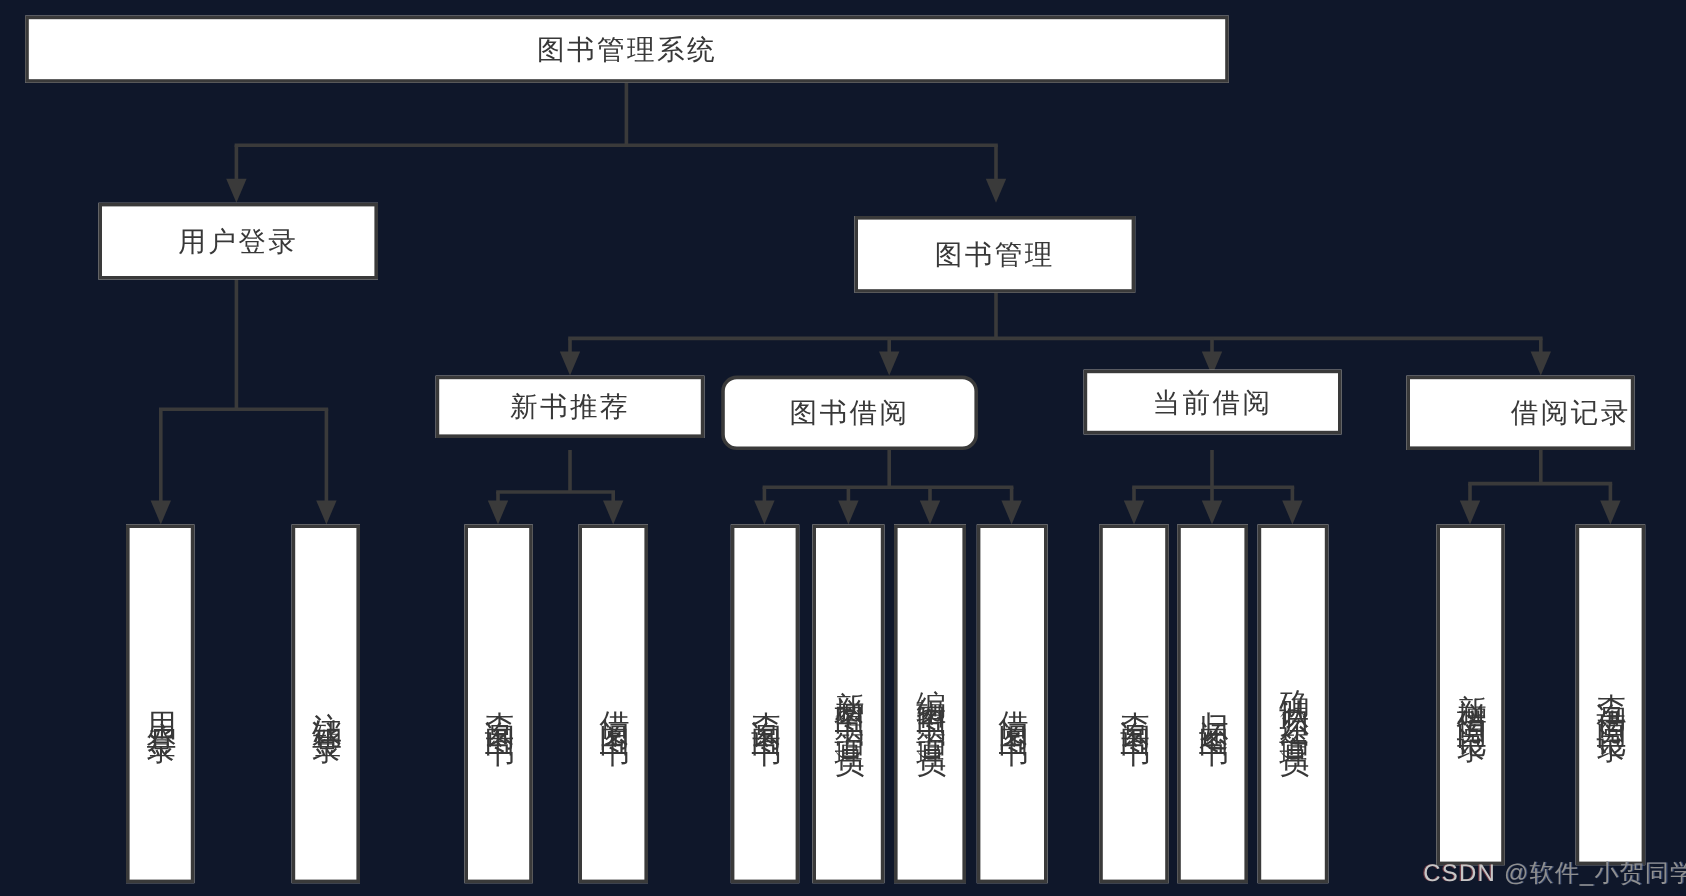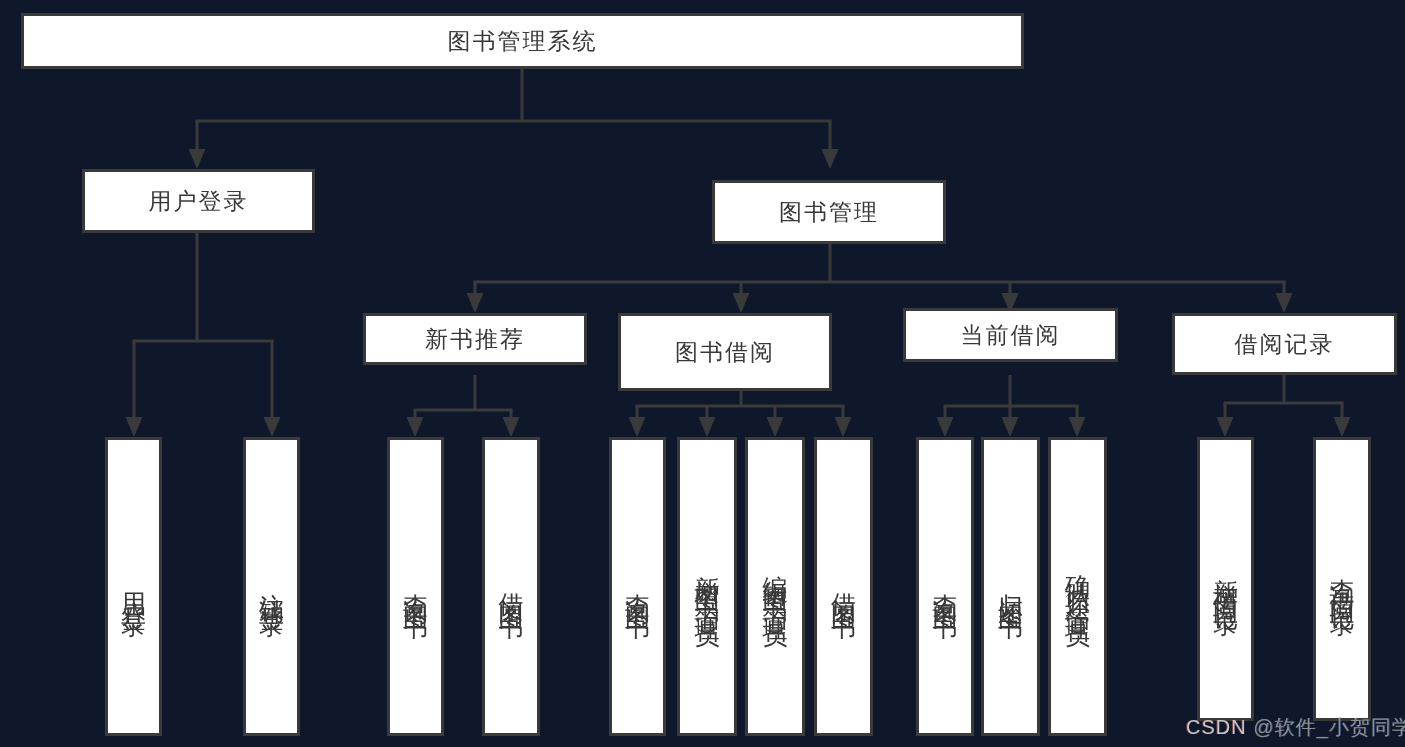--- a/index.html
+++ b/index.html
@@ -139,27 +139,27 @@
   <div class="node h" style="left:82px; top:169px; width:233px; height:64px;">
     <span>用户登录</span>
   </div>
   <div class="node h" style="left:712px; top:169px; width:234px; height:64px;margin-top:11px;">
     <span>图书管理</span>
   </div>
 
   <div class="node h" style="left:363px; top:313px; width:224px; height:52px;">
     <span>新书推荐</span>
   </div>
-  <div class="node h" style="left:618px; top:313px; width:214px; height:78px;">
+  <div class="node h" style="left:601px; top:313px; width:214px; height:62px;border-radius:13px;">
     <span>图书借阅</span>
   </div>
   <div class="node h" style="left:903px; top:308px; width:215px; height:54px;justify-content:center;">
     <span>当前借阅</span>
   </div>
-  <div class="node h" style="left:1172px; top:313px; width:225px; height:62px;">
+  <div class="node h" style="left:1172px; top:313px; width:190px; height:62px;justify-content:flex-end;">
     <span>借阅记录</span>
   </div>
 
   <div class="node v" style="left:105px; top:437px; width:57px; height:299px;">
     <span class="vtext">用户登录</span>
   </div>
   <div class="node v" style="left:243px; top:437px; width:57px; height:299px;">
     <span class="vtext">注销登录</span>
   </div>
 

